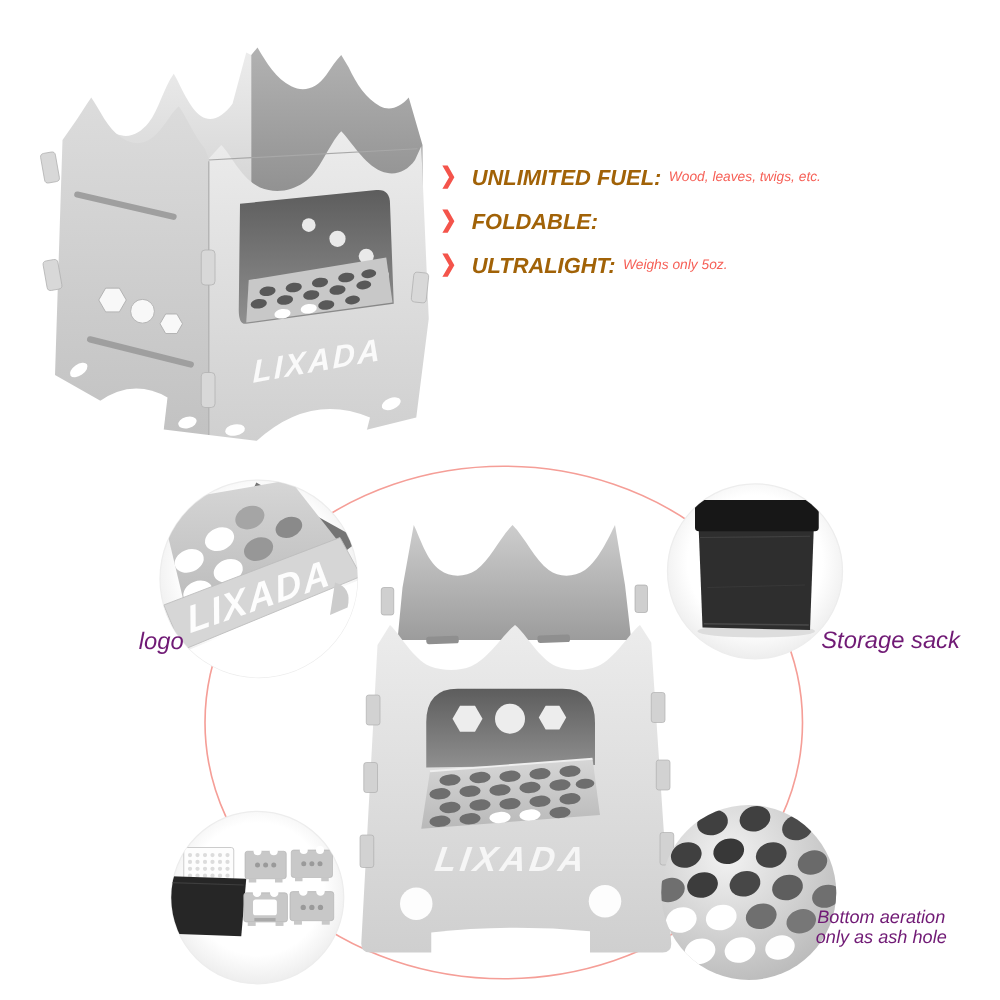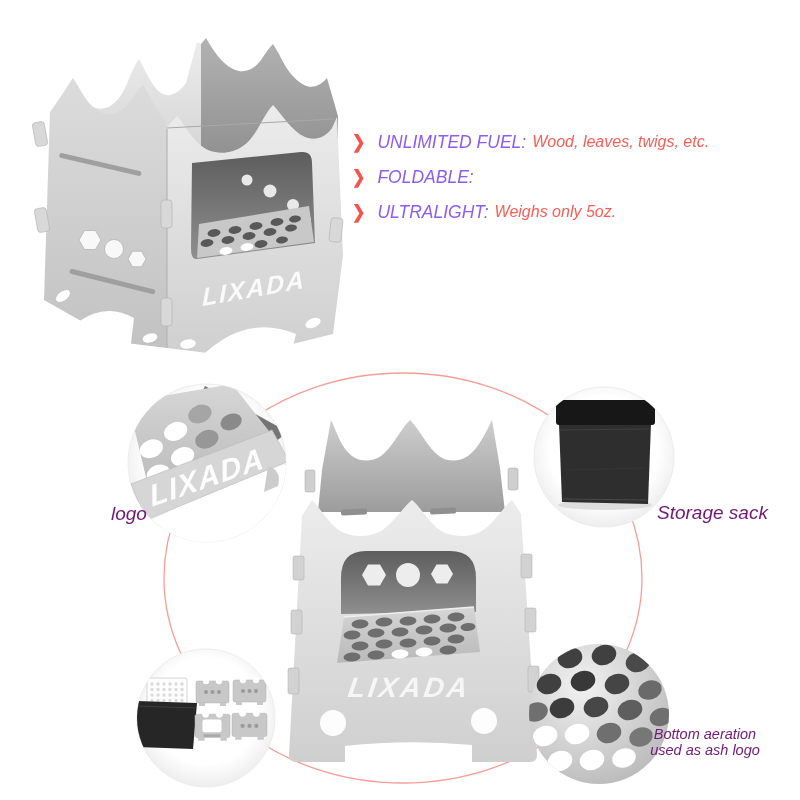--- a/index.html
+++ b/index.html
@@ -7,22 +7,22 @@
     position:relative;width:800px;height:800px;background:#ffffff;overflow:hidden;
     font-family:"Liberation Sans", sans-serif;
   }
   .scene{position:absolute;left:0;top:0;width:800px;height:800px;}
   .features{position:absolute;left:352px;top:131px;}
   .feature-row{display:flex;align-items:flex-start;height:22px;margin-bottom:13px;white-space:nowrap;}
   .bullet{
     color:#f4544b;font-size:16px;font-weight:900;line-height:22px;margin-right:12px;
     transform:scaleY(1.12);font-style:normal;
   }
-  .feature-label{color:#8b5cf6;font-size:17.5px;font-weight:normal;font-style:italic;line-height:22px;margin-right:6px;}
-  .feature-desc{color:#f65f56;font-size:16px;font-style:italic;line-height:22px;}
+  .feature-label{color:#a16207;font-size:17.5px;font-weight:bold;font-style:italic;line-height:22px;margin-right:6px;}
+  .feature-desc{color:#f65f56;font-size:11px;font-style:italic;line-height:22px;}
   .caption{position:absolute;color:#701a75;font-style:italic;white-space:nowrap;}
   .cap-logo{left:111px;top:503px;font-size:19px;}
   .cap-storage{left:657px;top:502px;font-size:19px;}
   .cap-assemble{left:16px;top:750px;font-size:19px;}
   .cap-aeration{right:10px;top:727px;font-size:14.5px;text-align:center;line-height:15.5px;width:170px;white-space:normal;}
 </style>
 </head>
 <body>
 
 <div class="canvas">
@@ -336,16 +336,16 @@
     <span class="bullet">❯</span>
     <span class="feature-label">ULTRALIGHT:</span>
     <span class="feature-desc">Weighs only 5oz.</span>
   </div>
 </div>
 
 <div class="caption cap-logo">logo</div>
 <div class="caption cap-storage">Storage sack</div>
 <div class="caption cap-aeration">
   <div>Bottom aeration</div>
-  <div>used as ash logo</div>
+  <div>only as ash hole</div>
 </div>
 
 </div>
 
 </body></html>

